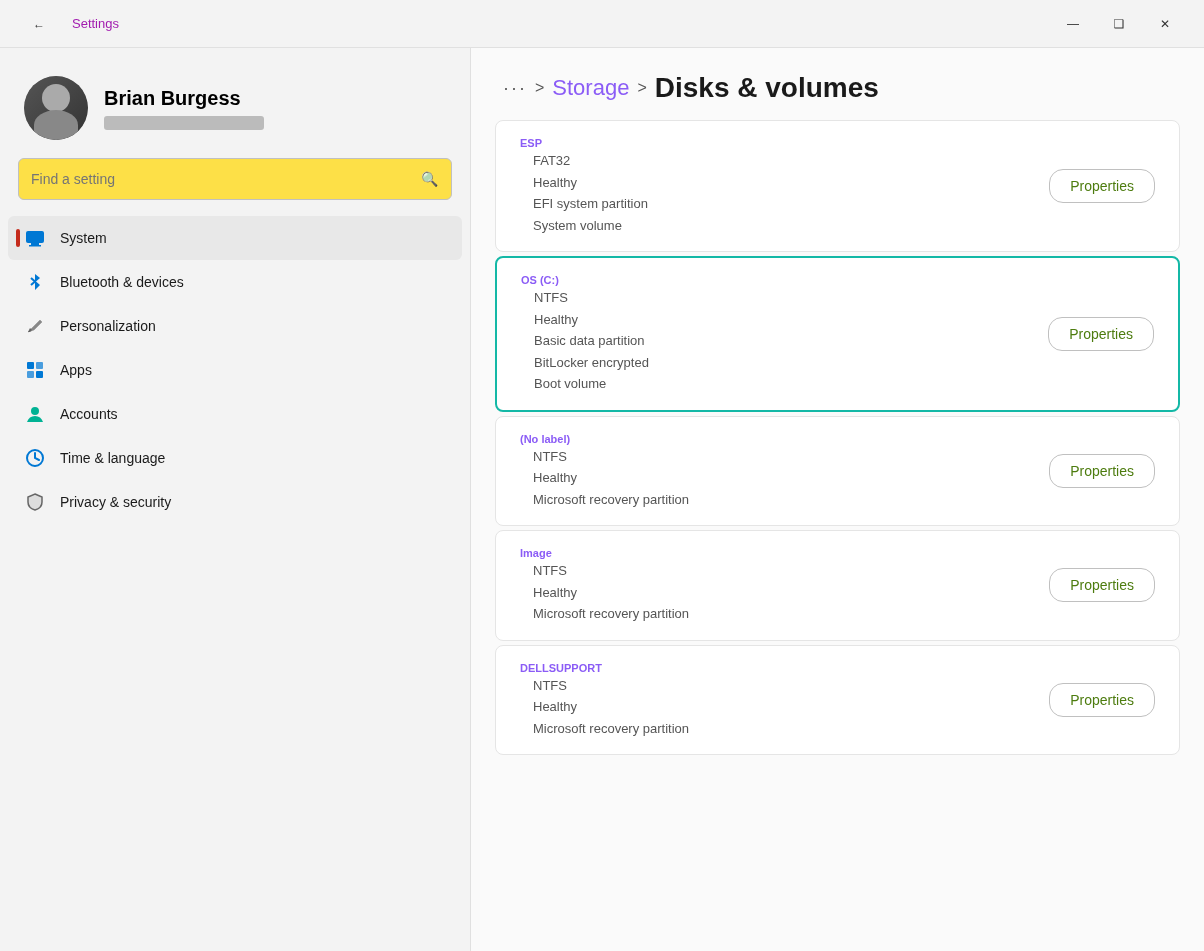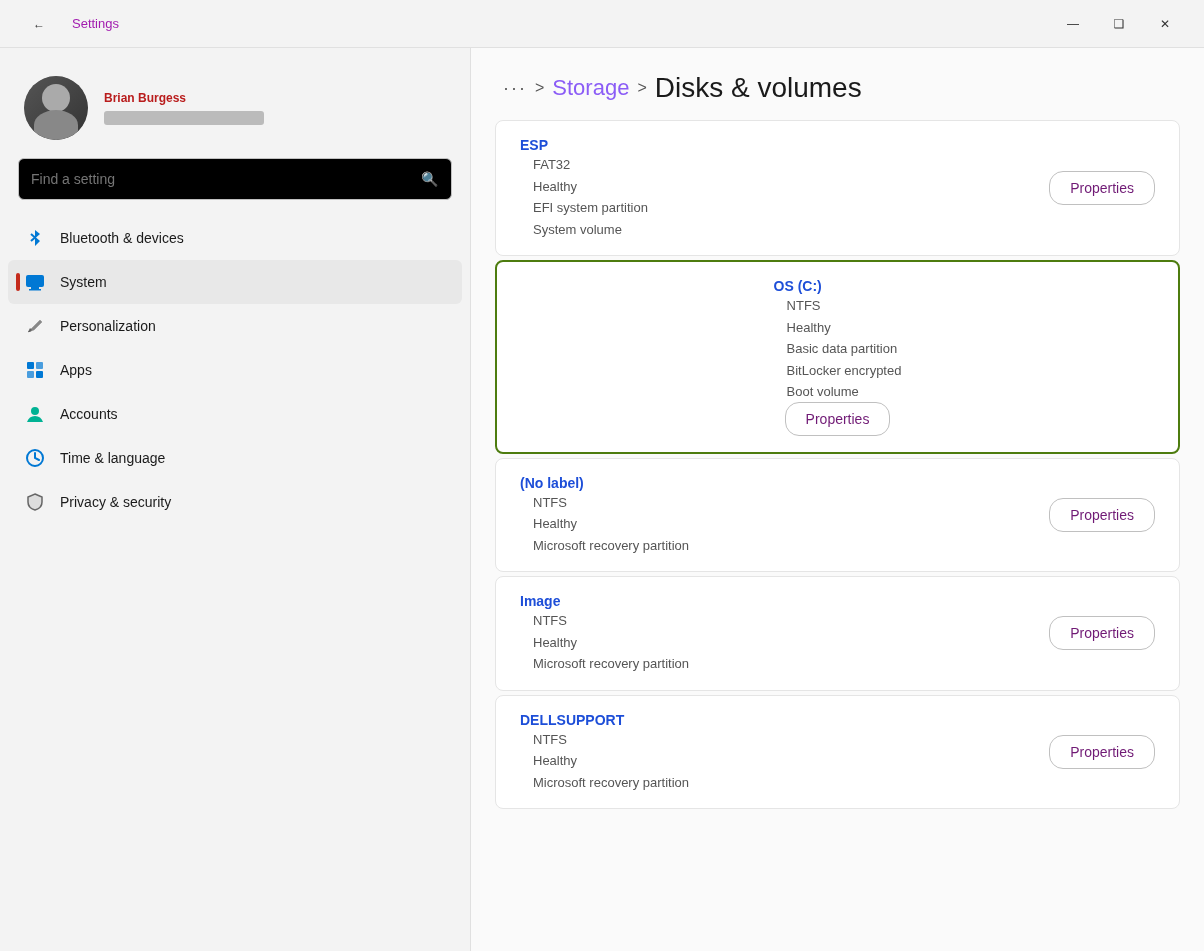--- a/index.html
+++ b/index.html
@@ -112,41 +112,41 @@
       background: #888;
       bottom: 0;
       left: 10px;
     }
     .user-info {
       display: flex;
       flex-direction: column;
       gap: 6px;
     }
     .user-name {
-      font-size: 12px;
+      font-size: 20px;
       font-weight: 600;
-      color: #b91c1c;
+      color: #000000;
     }
     .user-email-bar {
       width: 160px;
       height: 14px;
       background: #bbb;
       border-radius: 3px;
     }
 
     
     .search-container {
       padding: 0 18px 12px 18px;
     }
     .search-box {
       width: 100%;
       height: 42px;
       border: 1.5px solid #c0c0c0;
       border-radius: 6px;
-      background: #000000;
+      background: #fde047;
       display: flex;
       align-items: center;
       padding: 0 12px;
       gap: 8px;
     }
     .search-input {
       border: none;
       outline: none;
       flex: 1;
       font-size: 14px;
@@ -216,21 +216,21 @@
       font-size: 16px;
       color: #555;
     }
     .breadcrumb-storage {
       font-size: 22px;
       color: #8b5cf6;
       font-weight: 400;
     }
     .breadcrumb-current {
       font-size: 28px;
-      font-weight: 400;
+      font-weight: 700;
       color: #1a1a1a;
     }
 
     
     .volume-list {
       flex: 1;
       overflow-y: auto;
       padding: 0 24px 24px 24px;
     }
 
@@ -238,50 +238,49 @@
       background: white;
       border-radius: 8px;
       margin-bottom: 4px;
       padding: 16px 24px;
       display: flex;
       align-items: center;
       justify-content: space-between;
       border: 1px solid #e5e5e5;
     }
     .volume-card.highlighted {
-      border: 2px solid #4d7c0f;
+      border: 2px solid #14b8a6;
       background: white;
-      flex-direction: column;
     }
 
     .volume-info {
       display: flex;
       flex-direction: column;
       gap: 2px;
     }
     .volume-name {
-      font-size: 14px;
+      font-size: 11px;
       font-weight: 600;
-      color: #1d4ed8;
+      color: #8b5cf6;
     }
     .volume-detail {
       font-size: 13px;
       color: #555;
       line-height: 1.5;
       margin-left: 13px;
     }
 
     .properties-btn {
       border: 1px solid #c0c0c0;
       background: white;
       border-radius: 14px;
       padding: 8px 20px;
       font-size: 14px;
       cursor: pointer;
-      color: #701a75;
+      color: #4d7c0f;
       white-space: nowrap;
     }
 
     
     .volume-list::-webkit-scrollbar { width: 6px; }
     .volume-list::-webkit-scrollbar-track { background: transparent; }
     .volume-list::-webkit-scrollbar-thumb { background: #ccc; border-radius: 3px; }
 
     
     .icon-system { color: #c42b1c; }
@@ -328,41 +327,41 @@
 
     <div class="search-container">
       <div class="search-box">
         <input class="search-input" type="text" placeholder="Find a setting" style="">
         <span class="search-icon-svg">🔍</span>
       </div>
     </div>
 
     <ul class="nav-list">
 
-      <li class="nav-item">
-        <span class="nav-icon">
-          <svg width="20" height="20" viewBox="0 0 20 20">
-            <path d="M10 2 L10 18 L15 13 L11 9.5 L15 6 Z" fill="#0078d4"></path>
-            <path d="M10 9.5 L6 13" stroke="#0078d4" stroke-width="2" fill="none"></path>
-            <path d="M10 9.5 L6 6" stroke="#0078d4" stroke-width="2" fill="none"></path>
-          </svg>
-        </span>
-        <span class="nav-label">Bluetooth &amp; devices</span>
-      </li>
-
       <li class="nav-item active">
         <div class="active-bar"></div>
         <span class="nav-icon icon-system">
           <svg width="20" height="20" viewBox="0 0 20 20" fill="none">
             <rect x="1" y="3" width="18" height="12" rx="2" fill="#0078d4"></rect>
             <rect x="6" y="15" width="8" height="2" fill="#0078d4"></rect>
             <rect x="4" y="17" width="12" height="1.5" fill="#0078d4"></rect>
           </svg>
         </span>
         <span class="nav-label">System</span>
+      </li>
+
+      <li class="nav-item">
+        <span class="nav-icon">
+          <svg width="20" height="20" viewBox="0 0 20 20">
+            <path d="M10 2 L10 18 L15 13 L11 9.5 L15 6 Z" fill="#0078d4"></path>
+            <path d="M10 9.5 L6 13" stroke="#0078d4" stroke-width="2" fill="none"></path>
+            <path d="M10 9.5 L6 6" stroke="#0078d4" stroke-width="2" fill="none"></path>
+          </svg>
+        </span>
+        <span class="nav-label">Bluetooth &amp; devices</span>
       </li>
 
 
       <li class="nav-item">
         <span class="nav-icon">
           <svg width="20" height="20" viewBox="0 0 20 20">
             <path d="M3 16 L7 12 L15 4 L17 6 L9 14 Z" fill="#888" stroke="#888" stroke-width="0.5"></path>
             <path d="M3 16 L5 16 L7 14 L5 12 Z" fill="#666"></path>
           </svg>
         </span>

